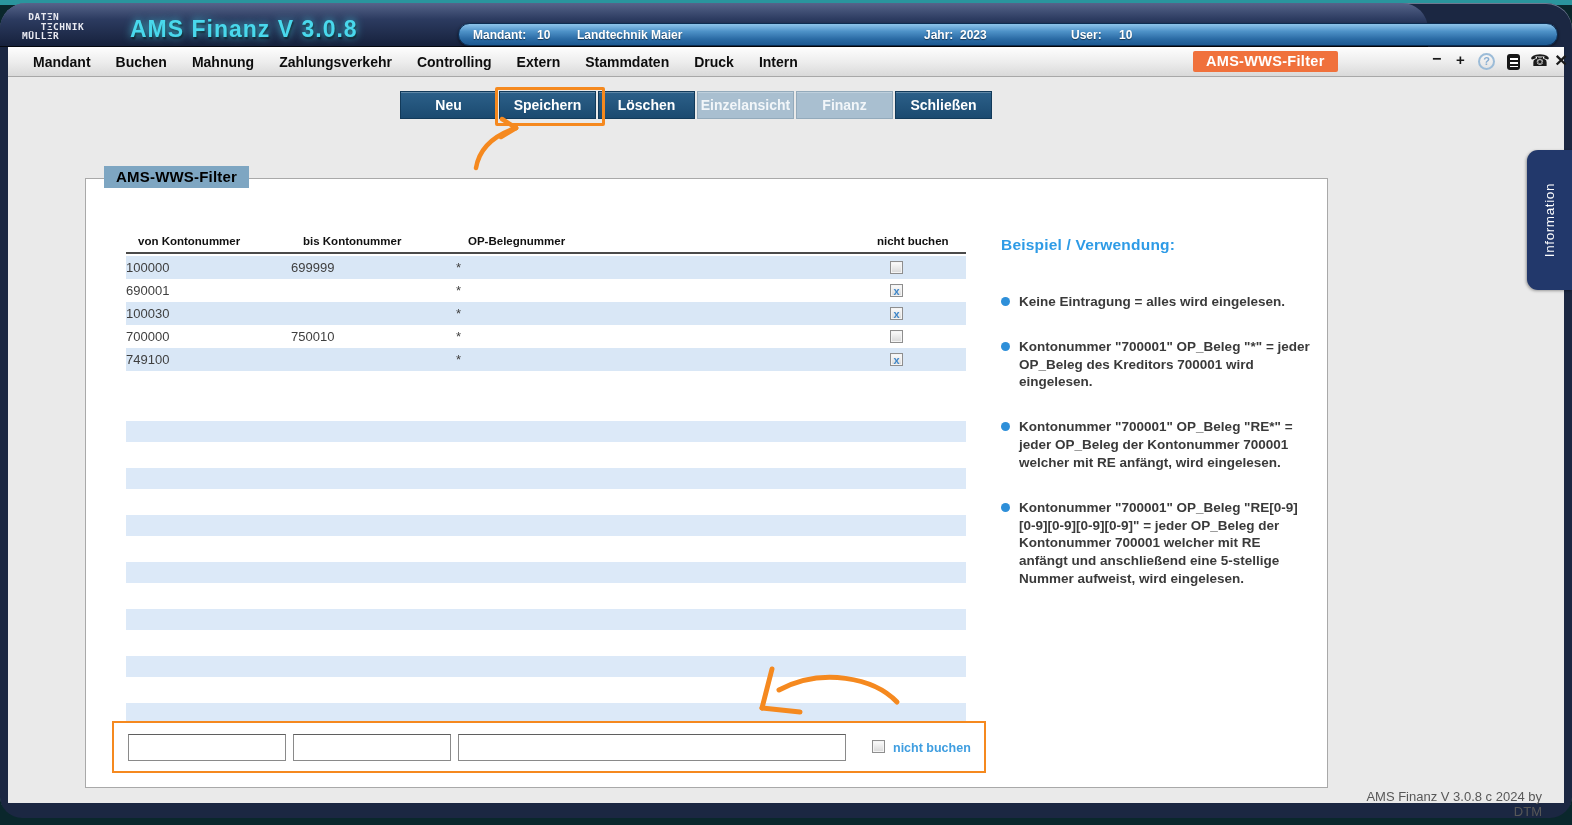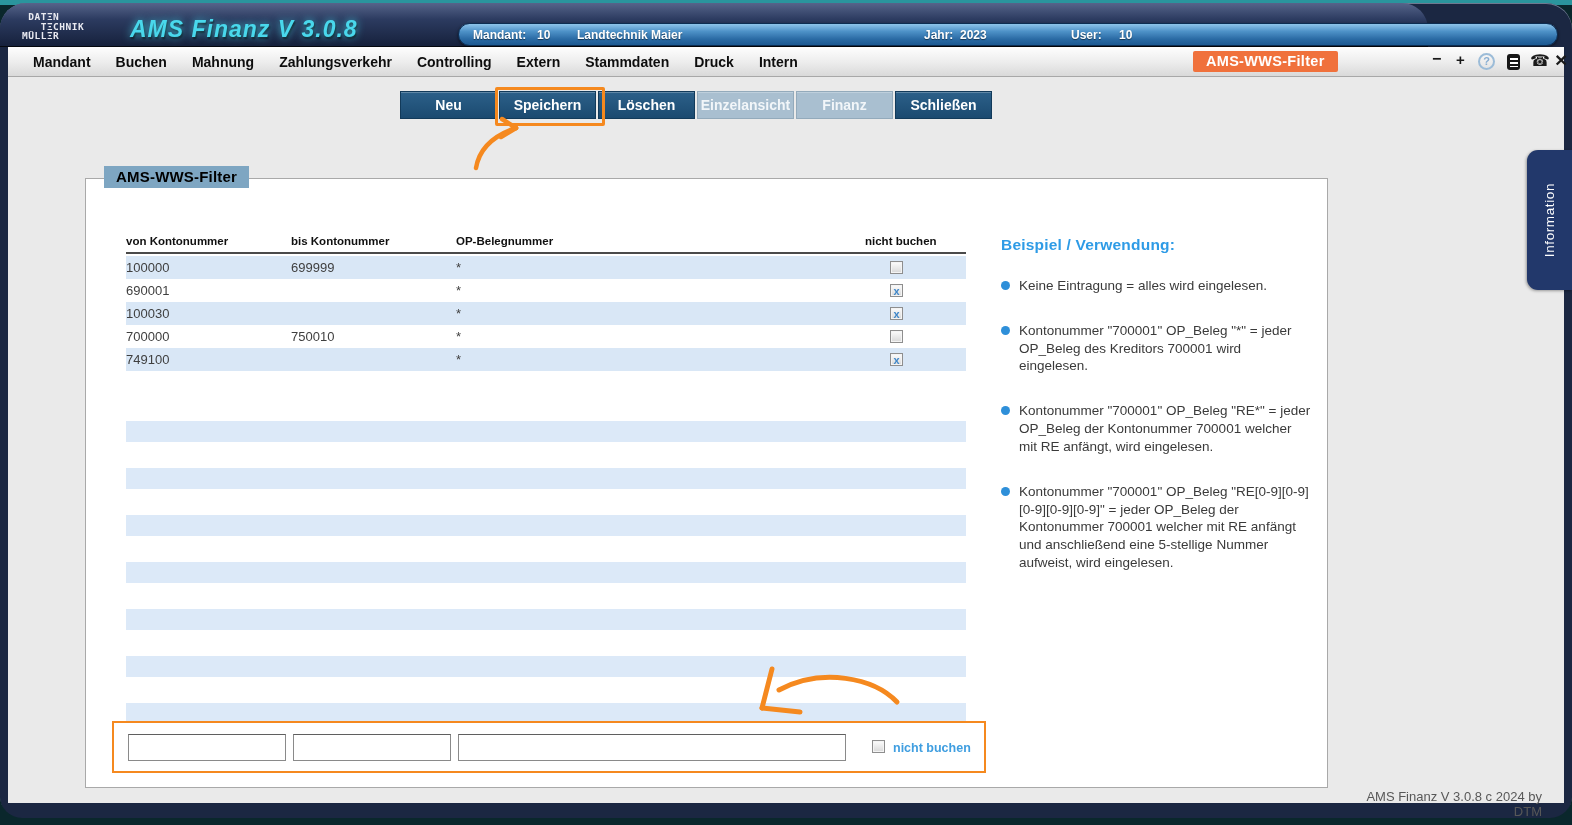--- a/index.html
+++ b/index.html
@@ -13,21 +13,21 @@
            background:#1b2742; border-radius:26px 26px 22px 22px;
            box-shadow:inset 0 1px 0 rgba(180,190,210,.55); }
   .header { position:absolute; left:0; top:3px; width:1428px; height:44px;
             border-radius:26px 26px 0 0;
             background:linear-gradient(180deg,#56648a 0%,#2c3b60 38%,#16213c 100%);
             border-bottom:1px solid #05080f; }
   .logo { position:absolute; left:22px; top:9px; color:#e9eaf1;
           font-family:"DejaVu Sans Mono", monospace; font-weight:bold;
           font-size:9.5px; line-height:9.5px; white-space:pre; letter-spacing:.5px; }
   .app-title { position:absolute; left:130px; top:13px; width:300px;
-               font-size:23px; font-weight:bold; font-style:italic; color:#49d8ec;
+               font-size:23px; font-weight:bold; color:#49d8ec;
                letter-spacing:1px;
                text-shadow:0 0 9px rgba(73,216,236,.9), 1px 2px 2px rgba(0,0,0,.8); }
   .infobar { position:absolute; left:458px; top:20px; width:1100px; height:23px;
              border-radius:12px; border:1px solid #0c2d52;
              background:linear-gradient(180deg,#8ec4ea 0%,#4e92c8 35%,#2a6aa4 72%,#1d5a92 100%);
              box-shadow:0 1px 3px rgba(0,0,0,.55); color:#fff; font-size:12px; font-weight:bold; }
   .infobar span { position:absolute; top:4px; text-shadow:0 1px 1px rgba(0,0,0,.5); }
   .ib-mandant-l { left:14px; }  .ib-mandant-v { left:78px; }
   .ib-company   { left:118px;text-align:center; } .ib-jahr-l { left:465px; } .ib-jahr-v { left:501px; }
   .ib-user-l    { left:612px; } .ib-user-v { left:660px; }
@@ -69,21 +69,21 @@
 
   
   .panel { position:absolute; left:85px; top:178px; width:1243px; height:610px;
            background:#fff; border:1px solid #a9a9a9; }
   .panel-title { position:absolute; left:18px; top:-13px; background:#7ea6c2;
                  color:#000; font-size:15px; font-weight:bold; padding:2px 12px 3px;
                  letter-spacing:.2px; }
   .thead { position:absolute; left:40px; top:56px; width:840px; height:19px;
            display:grid; grid-template-columns:165px 165px 409px 101px;
            border-bottom:2px solid #4a4a4a; }
-  .thead div { font-size:11.5px; font-weight:bold; color:#101010; }
+  .thead div { font-size:11.5px; font-weight:bold; color:#101010;margin-left:12px; }
   .trows { position:absolute; left:40px; top:77px; width:840px; }
   .trow { display:grid; grid-template-columns:165px 165px 409px 101px; height:23px; }
   .trow-alt { background:#d9e7f6; }
   .tcell { font-size:13px; color:#3f3f3f; line-height:23px; }
   .tcell-check { display:flex; align-items:center; padding-left:25px; }
   .cbx { width:13px; height:13px; border:1px solid #8e8e8e;
          background:linear-gradient(180deg,#fdfdfd,#d8d8d8);
          box-shadow:inset 0 0 0 1px #f4f4f4; font-size:11px; font-weight:bold;
          color:#3e86c8; text-align:center; line-height:12px; cursor:pointer; }
   .empty-rows { position:absolute; left:40px; top:242px; width:840px; }
@@ -98,25 +98,25 @@
   .in-von { left:14px;  width:158px; }
   .in-bis { left:179px; width:158px; }
   .in-op  { left:344px; width:388px; }
   .entry-cbx { position:absolute; left:758px; top:17px; }
   .entry-label { position:absolute; left:779px; top:18px; color:#3f9ee0;
                  font-size:12.5px; font-weight:bold; }
 
   
   .help { position:absolute; left:915px; top:57px; width:312px; }
   .help-heading { color:#2e9be6; font-size:15.5px; font-weight:bold;
-                  letter-spacing:.2px; margin-bottom:23px; }
+                  letter-spacing:.2px; margin-bottom:39px; }
   .bullet { display:flex; margin-bottom:27px; }
   .dot { flex:0 0 9px; width:9px; height:9px; border-radius:50%;
          background:#2e8fd9; margin:4px 9px 0 0; }
-  .btext { font-size:13.5px; font-weight:normal; color:#3a3a3a; line-height:1.32; }
+  .btext { font-size:13.5px; font-weight:bold; color:#3a3a3a; line-height:1.32; }
 
   
   .info-tab { position:absolute; left:1527px; top:150px; width:45px; height:140px;
               background:#22386b; border-radius:11px 0 0 11px;
               box-shadow:-1px 1px 3px rgba(0,0,0,.35);
               display:flex; align-items:center; justify-content:center; cursor:pointer; }
   .info-tab span { writing-mode:vertical-rl; transform:rotate(180deg);
                    color:#fff; font-size:13.5px; letter-spacing:.6px; }
 
   .footer { position:absolute; left:1340px; top:789px; width:202px;

